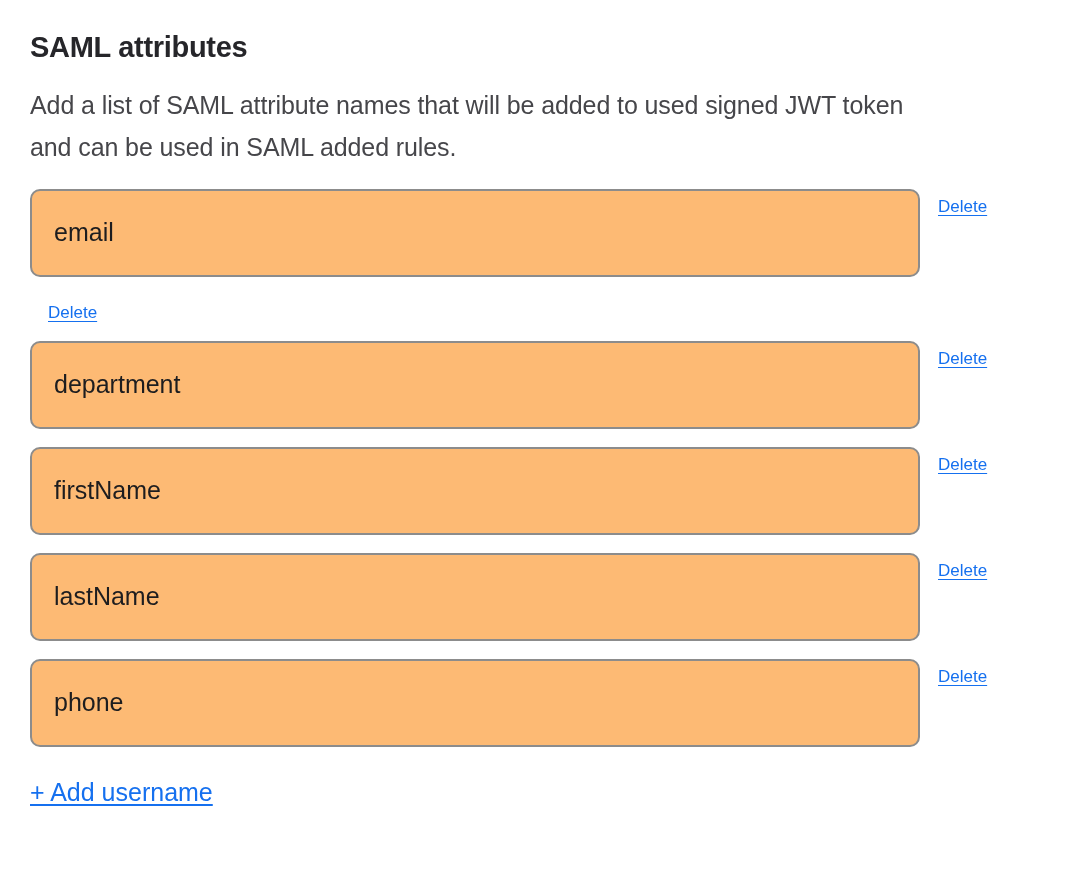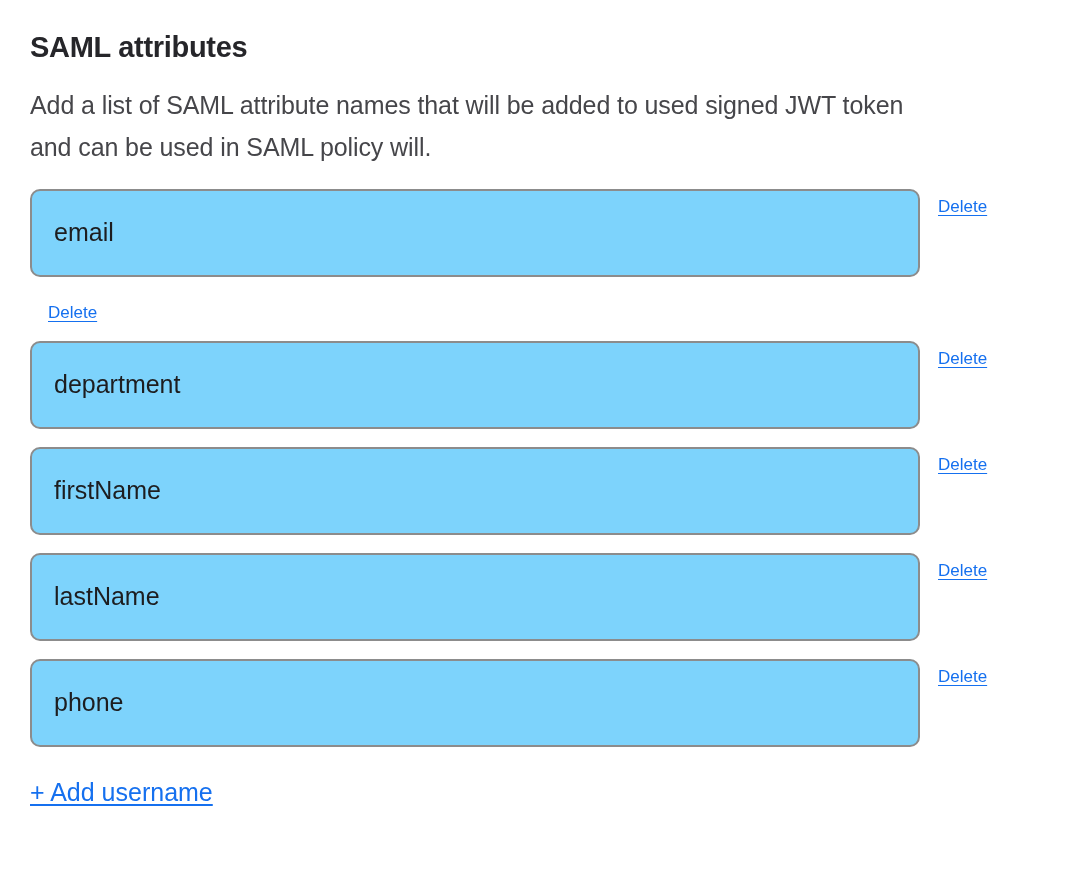--- a/index.html
+++ b/index.html
@@ -50,21 +50,21 @@
   }
   .attr-input {
     width: 890px;
     height: 88px;
     border: 2px solid var(--input-border);
     border-radius: 10px;
     padding: 0 22px;
     font-family: "Liberation Sans", "DejaVu Sans", sans-serif;
     font-size: 25px;
     color: var(--input-text);
-    background: #7dd3fc;
+    background: #fdba74;
     outline: none;
   }
   .delete-link {
     display: inline-block;
     margin: 8px 0 0 18px;
     font-size: 17px;
     color: var(--link-blue);
     text-decoration: underline;
     text-underline-offset: 3px;
     cursor: pointer;
@@ -83,21 +83,21 @@
 </style>
 </head>
 <body>
 
 <div class="container">
 
   <h1 class="section-title">SAML attributes</h1>
 
   <p class="section-description">
     <span class="desc-line">Add a list of SAML attribute names that will be added to used signed JWT token</span><br>
-    <span class="desc-line">and can be used in SAML policy will.</span>
+    <span class="desc-line">and can be used in SAML added rules.</span>
   </p>
 
   <div class="attr-row">
     <input class="attr-input" type="text" value="email" style="">
     <a class="delete-link">Delete</a>
   </div>
 
   <div class="attr-row">
     <a class="delete-link">Delete</a>
   </div>

